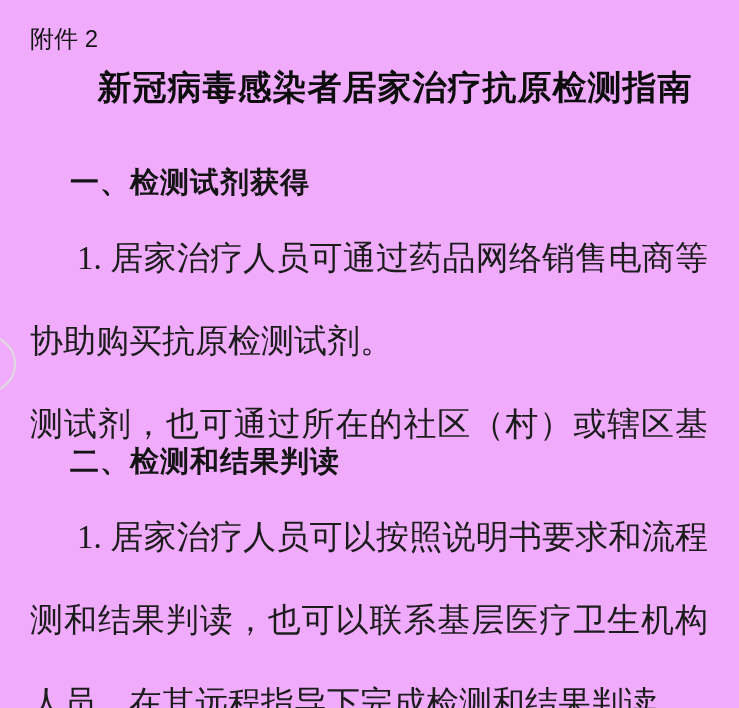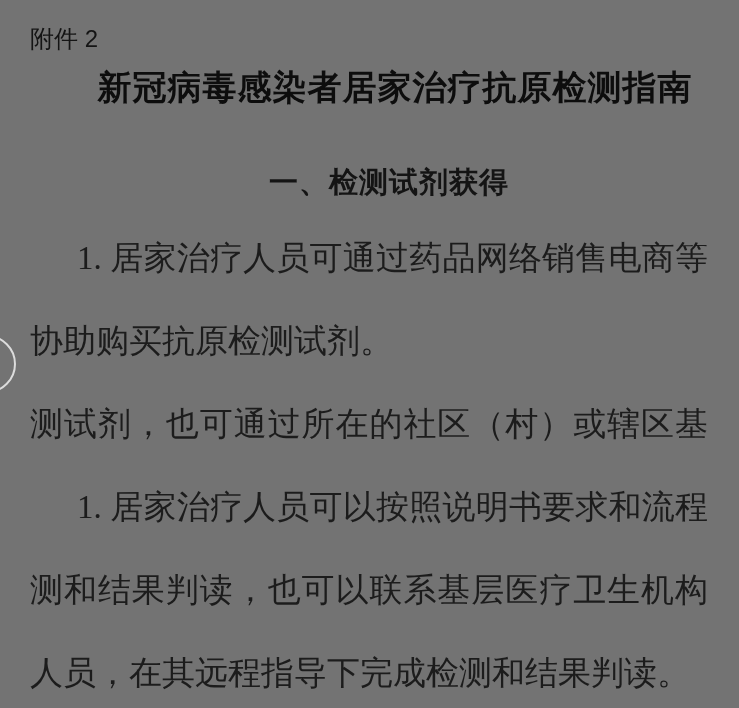--- a/index.html
+++ b/index.html
@@ -4,21 +4,21 @@
 <style>
   html, body {
     margin: 0;
     padding: 0;
     background: #ffffff;
   }
   .page {
     position: relative;
     width: 739px;
     height: 708px;
-    background: #737373;
+    background: #f0abfc;
     color: #141414;
     overflow: hidden;
   }
   .content {
     margin-left: 30px;
     width: 678px;
   }
   .attachment {
     margin: 0;
     padding-top: 23px;
@@ -47,21 +47,20 @@
     font-weight: bold;
     font-size: 29px;
     line-height: 30px;
     letter-spacing: 1px;
     padding-left: 40px;
     margin: 0 0 13px 0;
     color: #141414;
   }
   .body-sections > .section-heading:first-child {
     margin-top: 57px;
-    text-align: center;
   }
   .para {
     margin: 0;
   }
   .line {
     font-family: "Liberation Serif", serif;
     font-size: 33px;
     line-height: 43px;
     height: 43px;
     overflow: hidden;
@@ -95,20 +94,21 @@
   <div class="content">
     <div class="attachment">附件 2</div>
     <h1 class="title">新冠病毒感染者居家治疗抗原检测指南</h1>
     <div class="body-sections">
         <div class="section-heading">一、检测试剂获得</div>
         <div class="para">
           <div class="line first">1. 居家治疗人员可通过药品网络销售电商等购买抗原检</div>
           <div class="line last">协助购买抗原检测试剂。</div>
           <div class="line">测试剂，也可通过所在的社区（村）或辖区基层医疗卫生机构</div>
         </div>
+        <div class="section-heading">二、检测和结果判读</div>
         <div class="para">
           <div class="line first">1. 居家治疗人员可以按照说明书要求和流程自行进行检</div>
           <div class="line">测和结果判读，也可以联系基层医疗卫生机构签约服务医务</div>
           <div class="line last">人员，在其远程指导下完成检测和结果判读。</div>
         </div>
       </div>
   </div>
 </div>
 
 </body></html>

